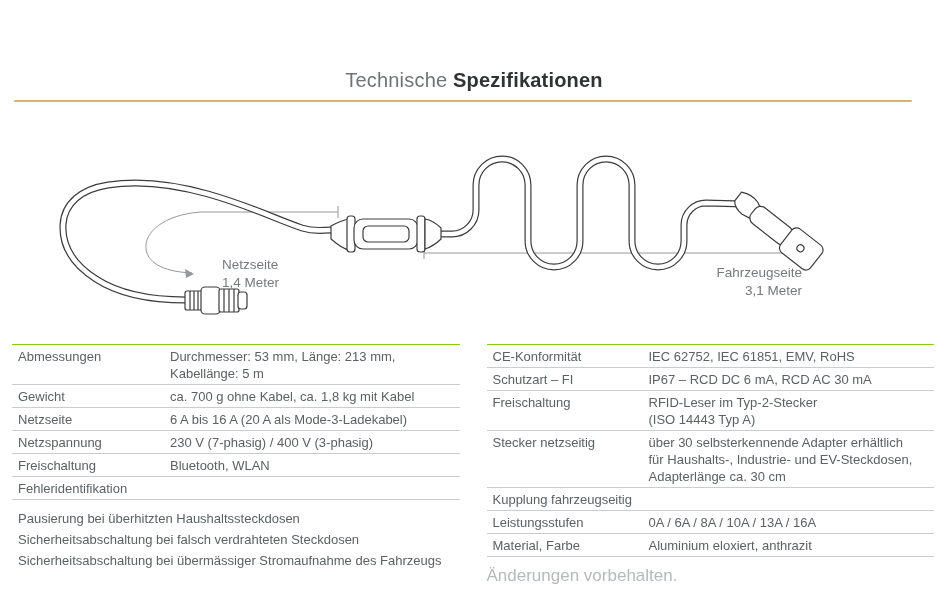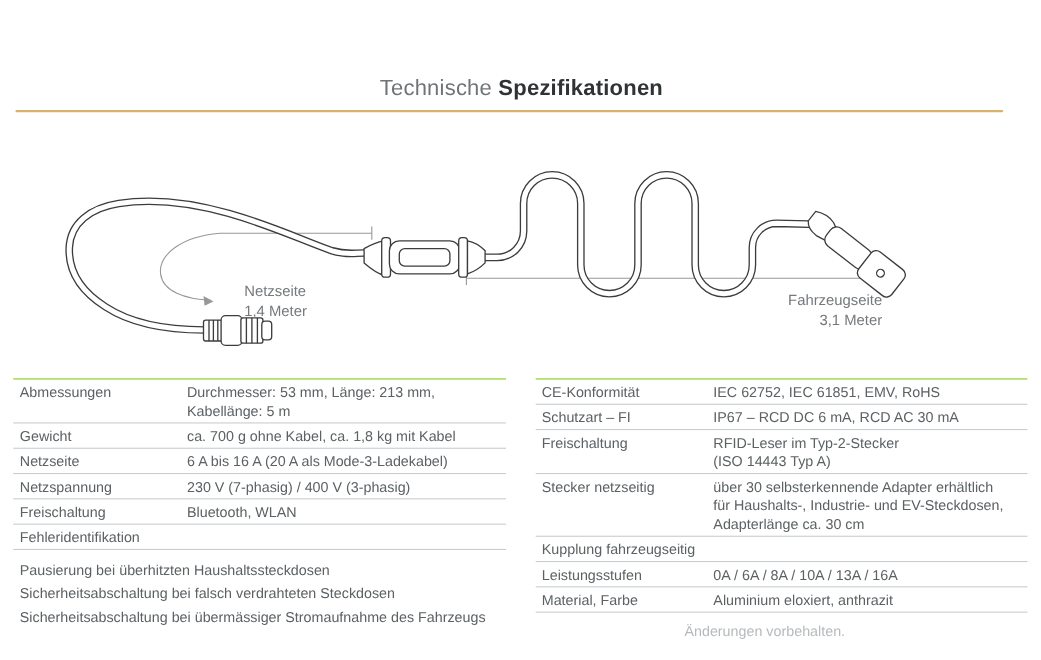--- a/index.html
+++ b/index.html
@@ -15,21 +15,21 @@
   .diagram{margin-top:16px;text-align:right;}
   .diagram svg{display:block;}
   .dia-label{font-size:13.5px;fill:#75797c;}
   .tables{display:flex;gap:27px;margin:14px 12px 0 12px;font-size:13px;}
   .col{flex:1;border-top:1px solid #84cc16;}
   .row{display:flex;border-bottom:1px solid #c9cdcf;padding:3px 0 2px 6px;line-height:17px;}
   .rl{flex:none;width:152px;}
   .col-right .rl{width:156px;}
   .rv{flex:1;white-space:pre-line;padding-right:2px;}
   .notes{margin:8px 0 0 6px;line-height:21px;}
-  .footer-note{margin-top:9px;text-align:center;padding-right:30px;font-size:13px;color:#b6babc;}
+  .footer-note{margin-top:9px;text-align:left;padding-right:30px;font-size:17px;color:#b6babc;}
 </style>
 </head>
 <body>
 
 <div class="page">
 
   <header>
     <h1><span class="t-light">Technische</span> <span class="t-bold">Spezifikationen</span></h1>
     <div class="gold-rule" style="background:#d9b26a;"></div>
   </header>

